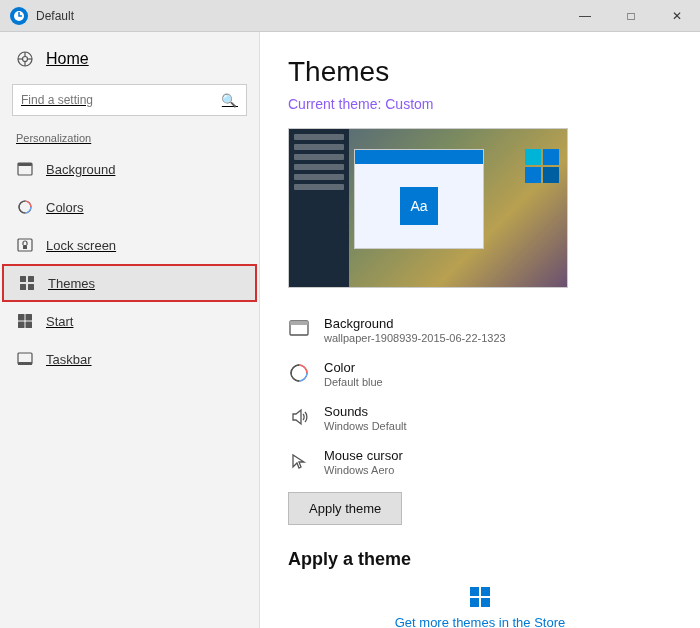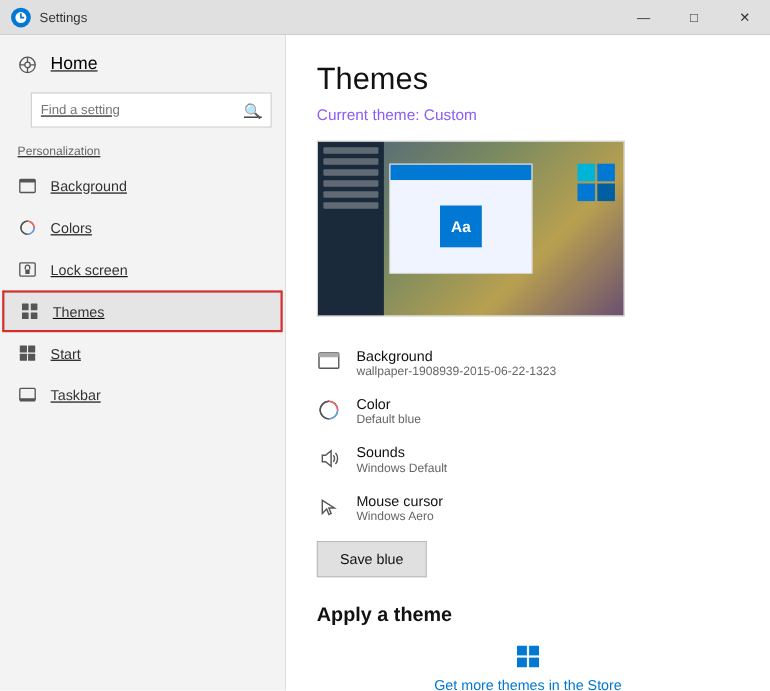--- a/index.html
+++ b/index.html
@@ -78,21 +78,21 @@
 
     .sidebar-home {
       display: flex;
       align-items: center;
       gap: 12px;
       padding: 10px 16px;
       cursor: pointer;
     }
 
     .search-box {
-      margin: 6px 12px 12px 28px;
+      margin: 6px 12px 12px 12px;
       display: flex;
       align-items: center;
       background: #fff;
       border: 1px solid #ccc;
       height: 32px;
       padding: 0 8px;
     }
     .search-input {
       flex: 1;
       border: none;
@@ -205,21 +205,21 @@
       display: flex;
       align-items: center;
       justify-content: center;
       height: calc(100% - 14px);
       background: #f0f4ff;
     }
     .preview-aa {
       background: #0078d4;
       color: #fff;
       font-size: 14px;
-      font-weight: bold;
+      font-weight: normal;
       width: 38px;
       height: 38px;
       display: flex;
       align-items: center;
       justify-content: center;
     }
     .preview-tiles {
       position: absolute;
       right: 8px;
       top: 20px;
@@ -299,21 +299,21 @@
 <body>
 
 <div class="titlebar">
   <div class="titlebar-left">
     <div class="titlebar-icon">
       <svg width="12" height="12" viewBox="0 0 12 12">
         <circle cx="6" cy="6" r="5" fill="#fff"></circle>
         <path d="M6 2 L6 6 L9 6" stroke="#0078d4" stroke-width="1.5" fill="none"></path>
       </svg>
     </div>
-    <span class="titlebar-title">Settings</span>
+    <span class="titlebar-title">Default</span>
   </div>
   <div class="titlebar-controls">
     <button class="titlebar-btn">—</button>
     <button class="titlebar-btn">□</button>
     <button class="titlebar-btn close">✕</button>
   </div>
 </div>
 
 <div class="app-container">
 
@@ -490,21 +490,21 @@
           <path d="M4 4 L4 16 L8 12 L10 17 L12 16 L10 11 L15 11 Z" stroke="#555" stroke-width="1.3" fill="none"></path>
         </svg>
       </span>
       <div class="settings-item-text">
         <span class="settings-item-title">Mouse cursor</span>
         <span class="settings-item-sub">Windows Aero</span>
       </div>
     </div>
 
     
-    <button class="save-theme-btn">Save blue</button>
+    <button class="save-theme-btn">Apply theme</button>
 
     
     <h2 class="apply-theme-title">Apply a theme</h2>
 
     
     <a class="store-link">
       <span class="store-icon">
         <svg width="20" height="20" viewBox="0 0 20 20">
           <rect x="0" y="0" width="9" height="9" fill="#0078d4"></rect>
           <rect x="11" y="0" width="9" height="9" fill="#0078d4"></rect>

